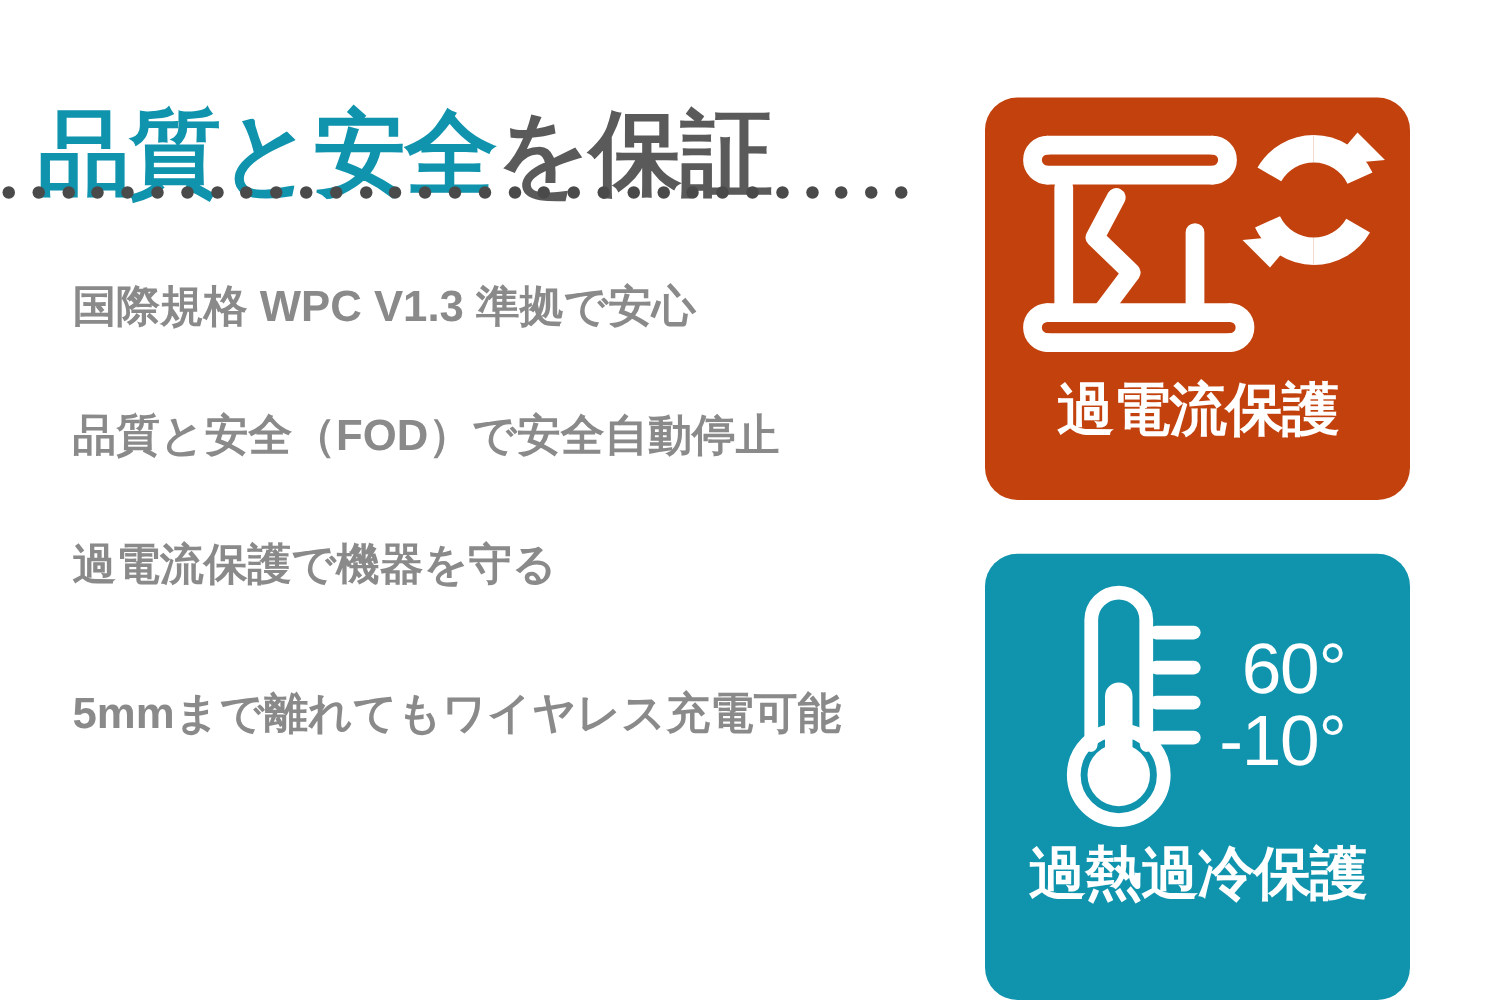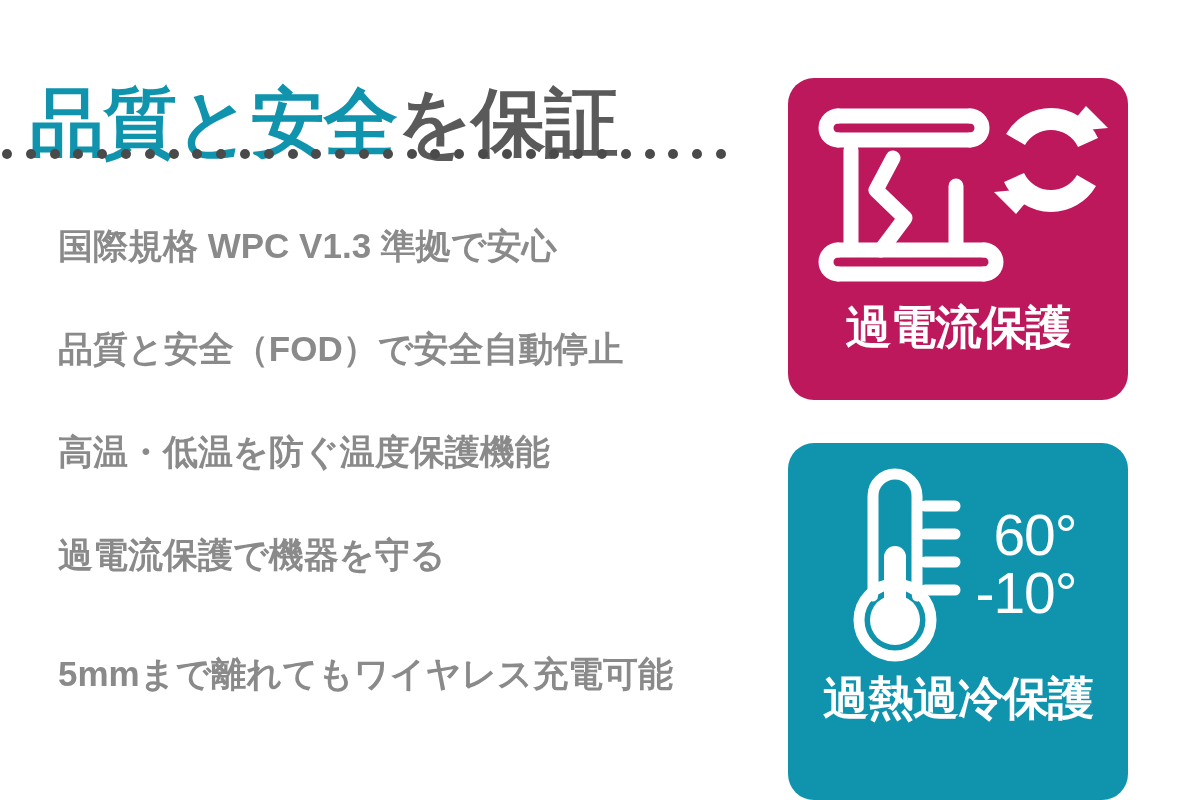--- a/index.html
+++ b/index.html
@@ -169,26 +169,25 @@
       <span class="dot" style="background: rgb(74, 74, 74);"></span>
       <span class="dot" style="background: rgb(74, 74, 74);"></span>
       <span class="dot" style="background: rgb(74, 74, 74);"></span>
       <span class="dot" style="background: rgb(74, 74, 74);"></span>
       <span class="dot" style="background: rgb(74, 74, 74);"></span>
     </div>
 
   <div class="features" id="features">
       <div class="feature-line" style="color: rgb(138, 138, 138);">国際規格 WPC V1.3 準拠で安心</div>
       <div class="feature-line" style="color: rgb(138, 138, 138);">品質と安全（FOD）で安全自動停止</div>
-      <div class="feature-line" style="color: rgb(138, 138, 138);">高温・低温を防ぐ温度保護機能</div>
       <div class="feature-line" style="color: rgb(138, 138, 138);">過電流保護で機器を守る</div>
       <div class="feature-line" style="color: rgb(138, 138, 138); margin-top: 16px;">5mmまで離れてもワイヤレス充電可能</div>
     </div>
 
-  <div class="card" id="card-overcurrent" style="background: #be185d;">
+  <div class="card" id="card-overcurrent" style="background: #c2410c;">
     <div class="card-icon">
       <svg width="300" height="200" viewBox="0 0 300 200" xmlns="http://www.w3.org/2000/svg">
         <g fill="none" stroke="#ffffff" stroke-width="15" stroke-linecap="round" stroke-linejoin="round">
 
           <line x1="30" y1="18" x2="162" y2="18"></line>
           <line x1="30" y1="42" x2="162" y2="42"></line>
           <path d="M30 18 A12 12 0 0 0 30 42"></path>
           <path d="M162 18 A12 12 0 0 1 162 42"></path>
 
           <line x1="43" y1="52" x2="43" y2="148"></line>

